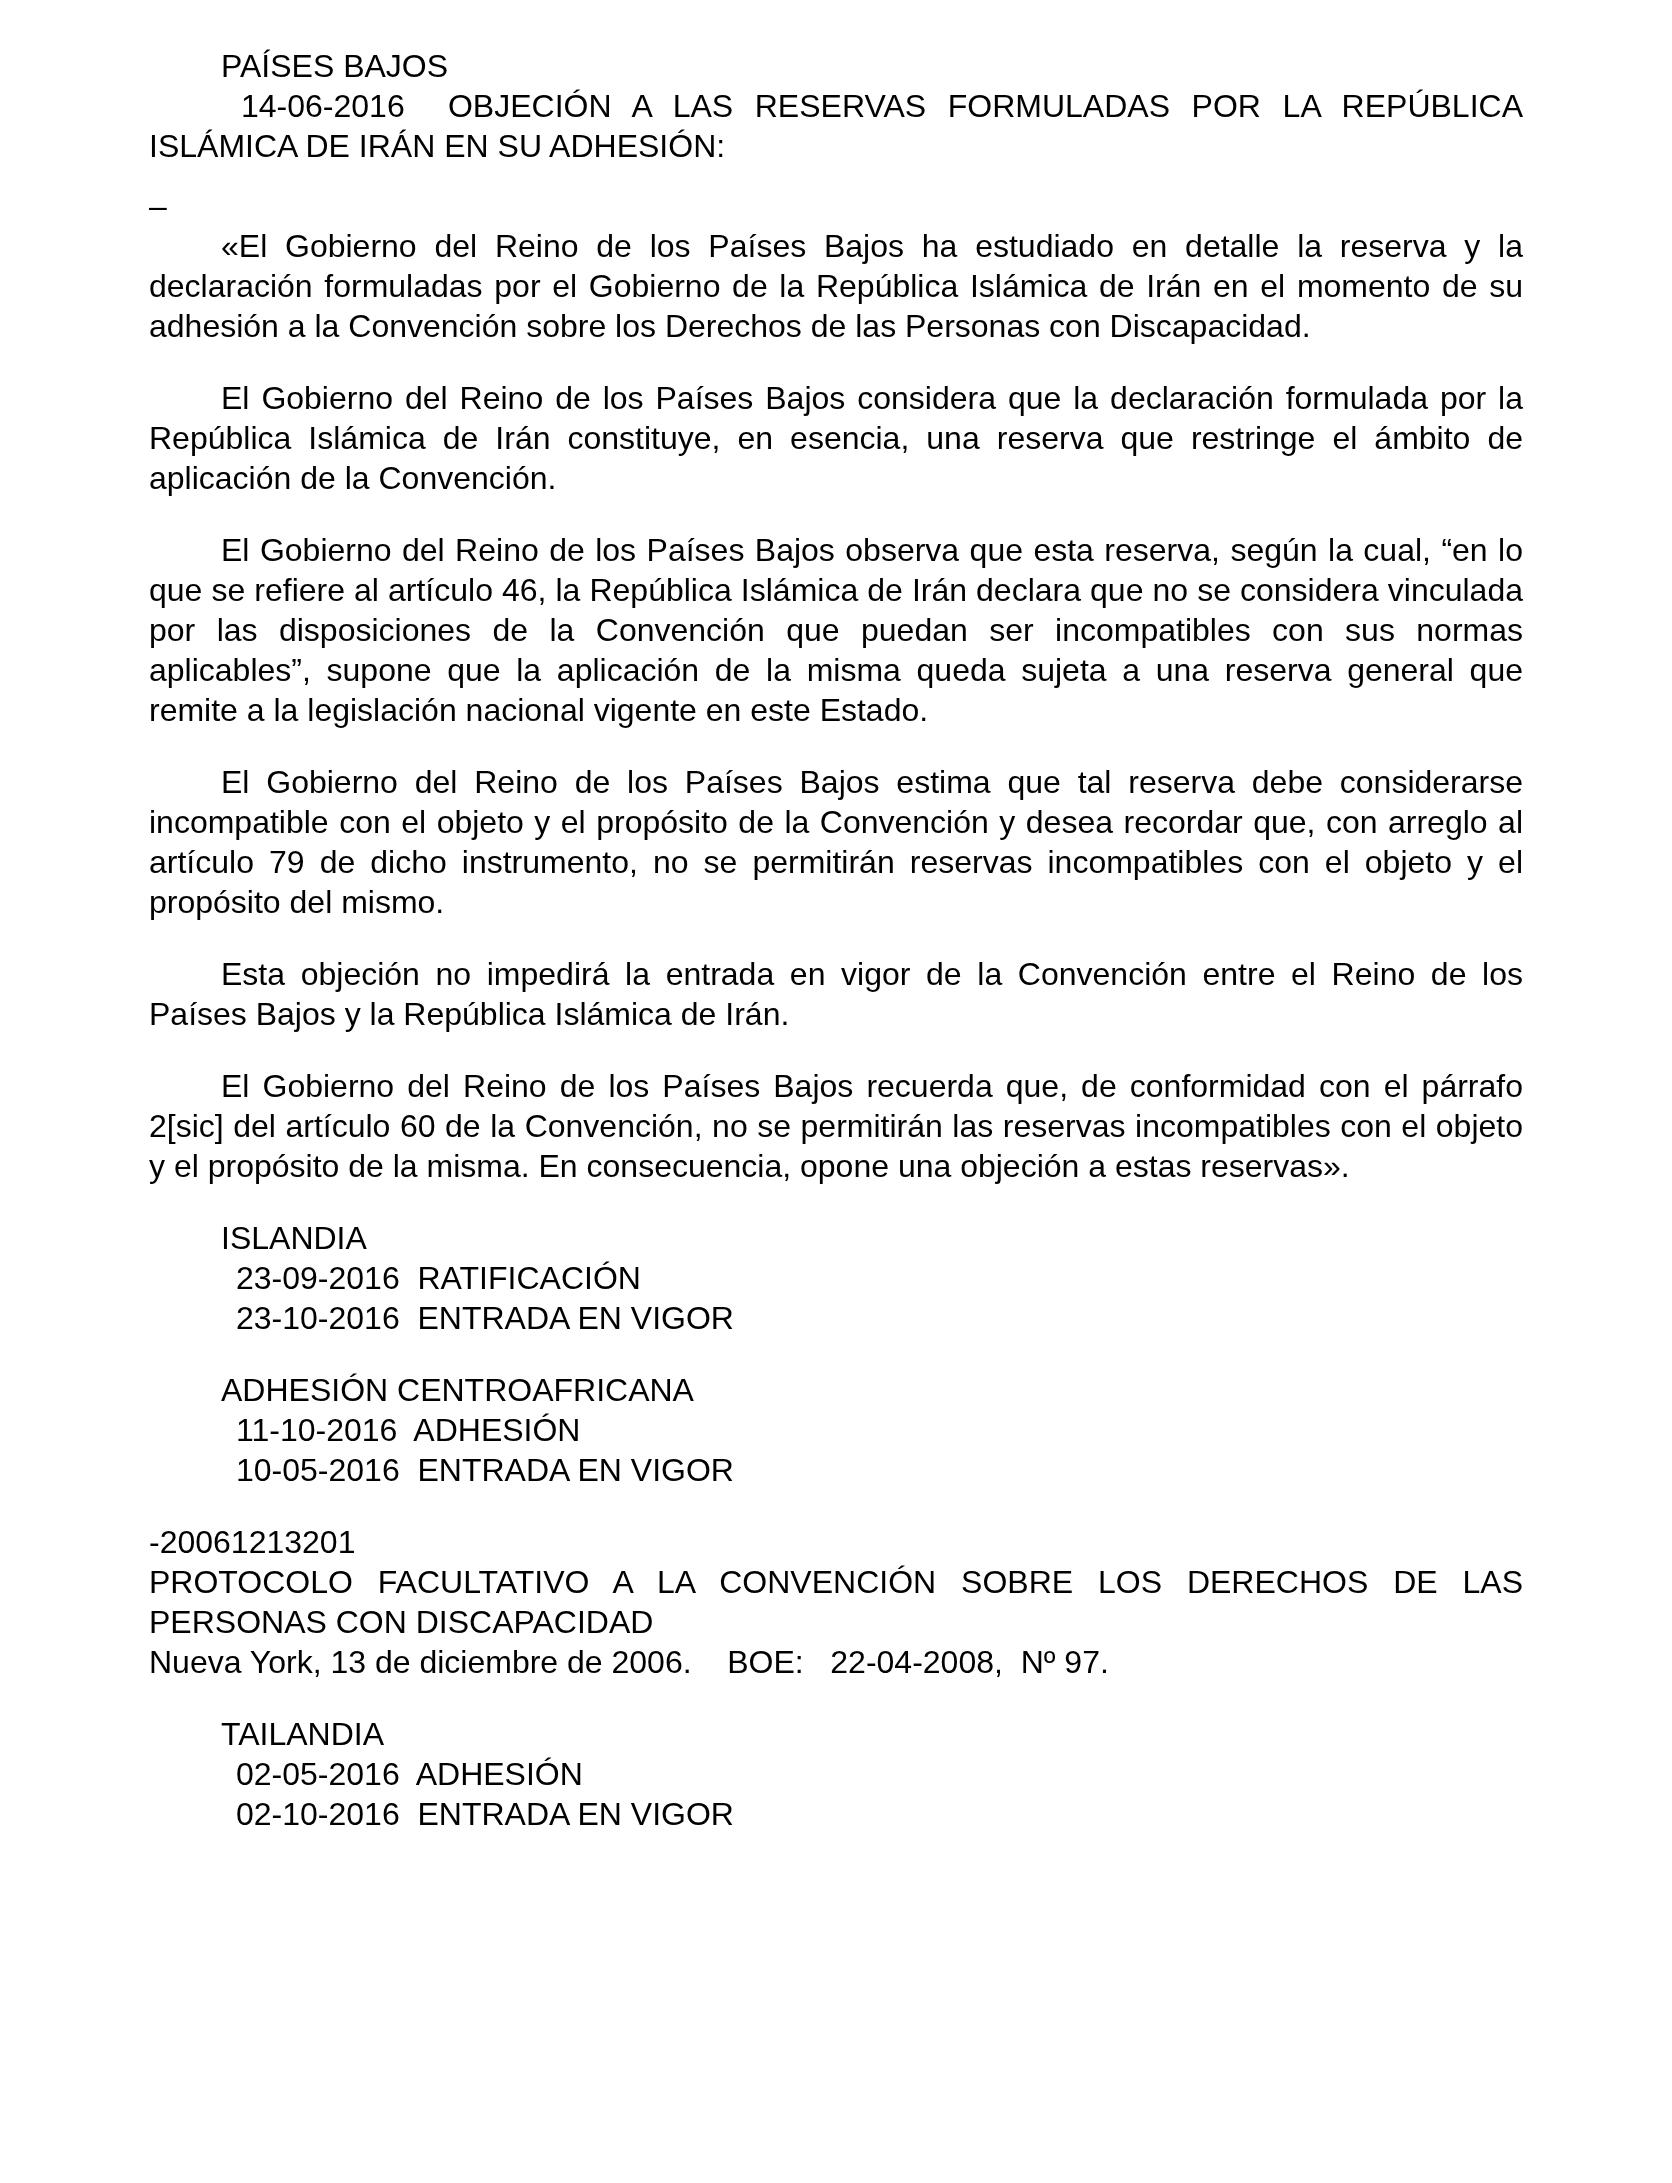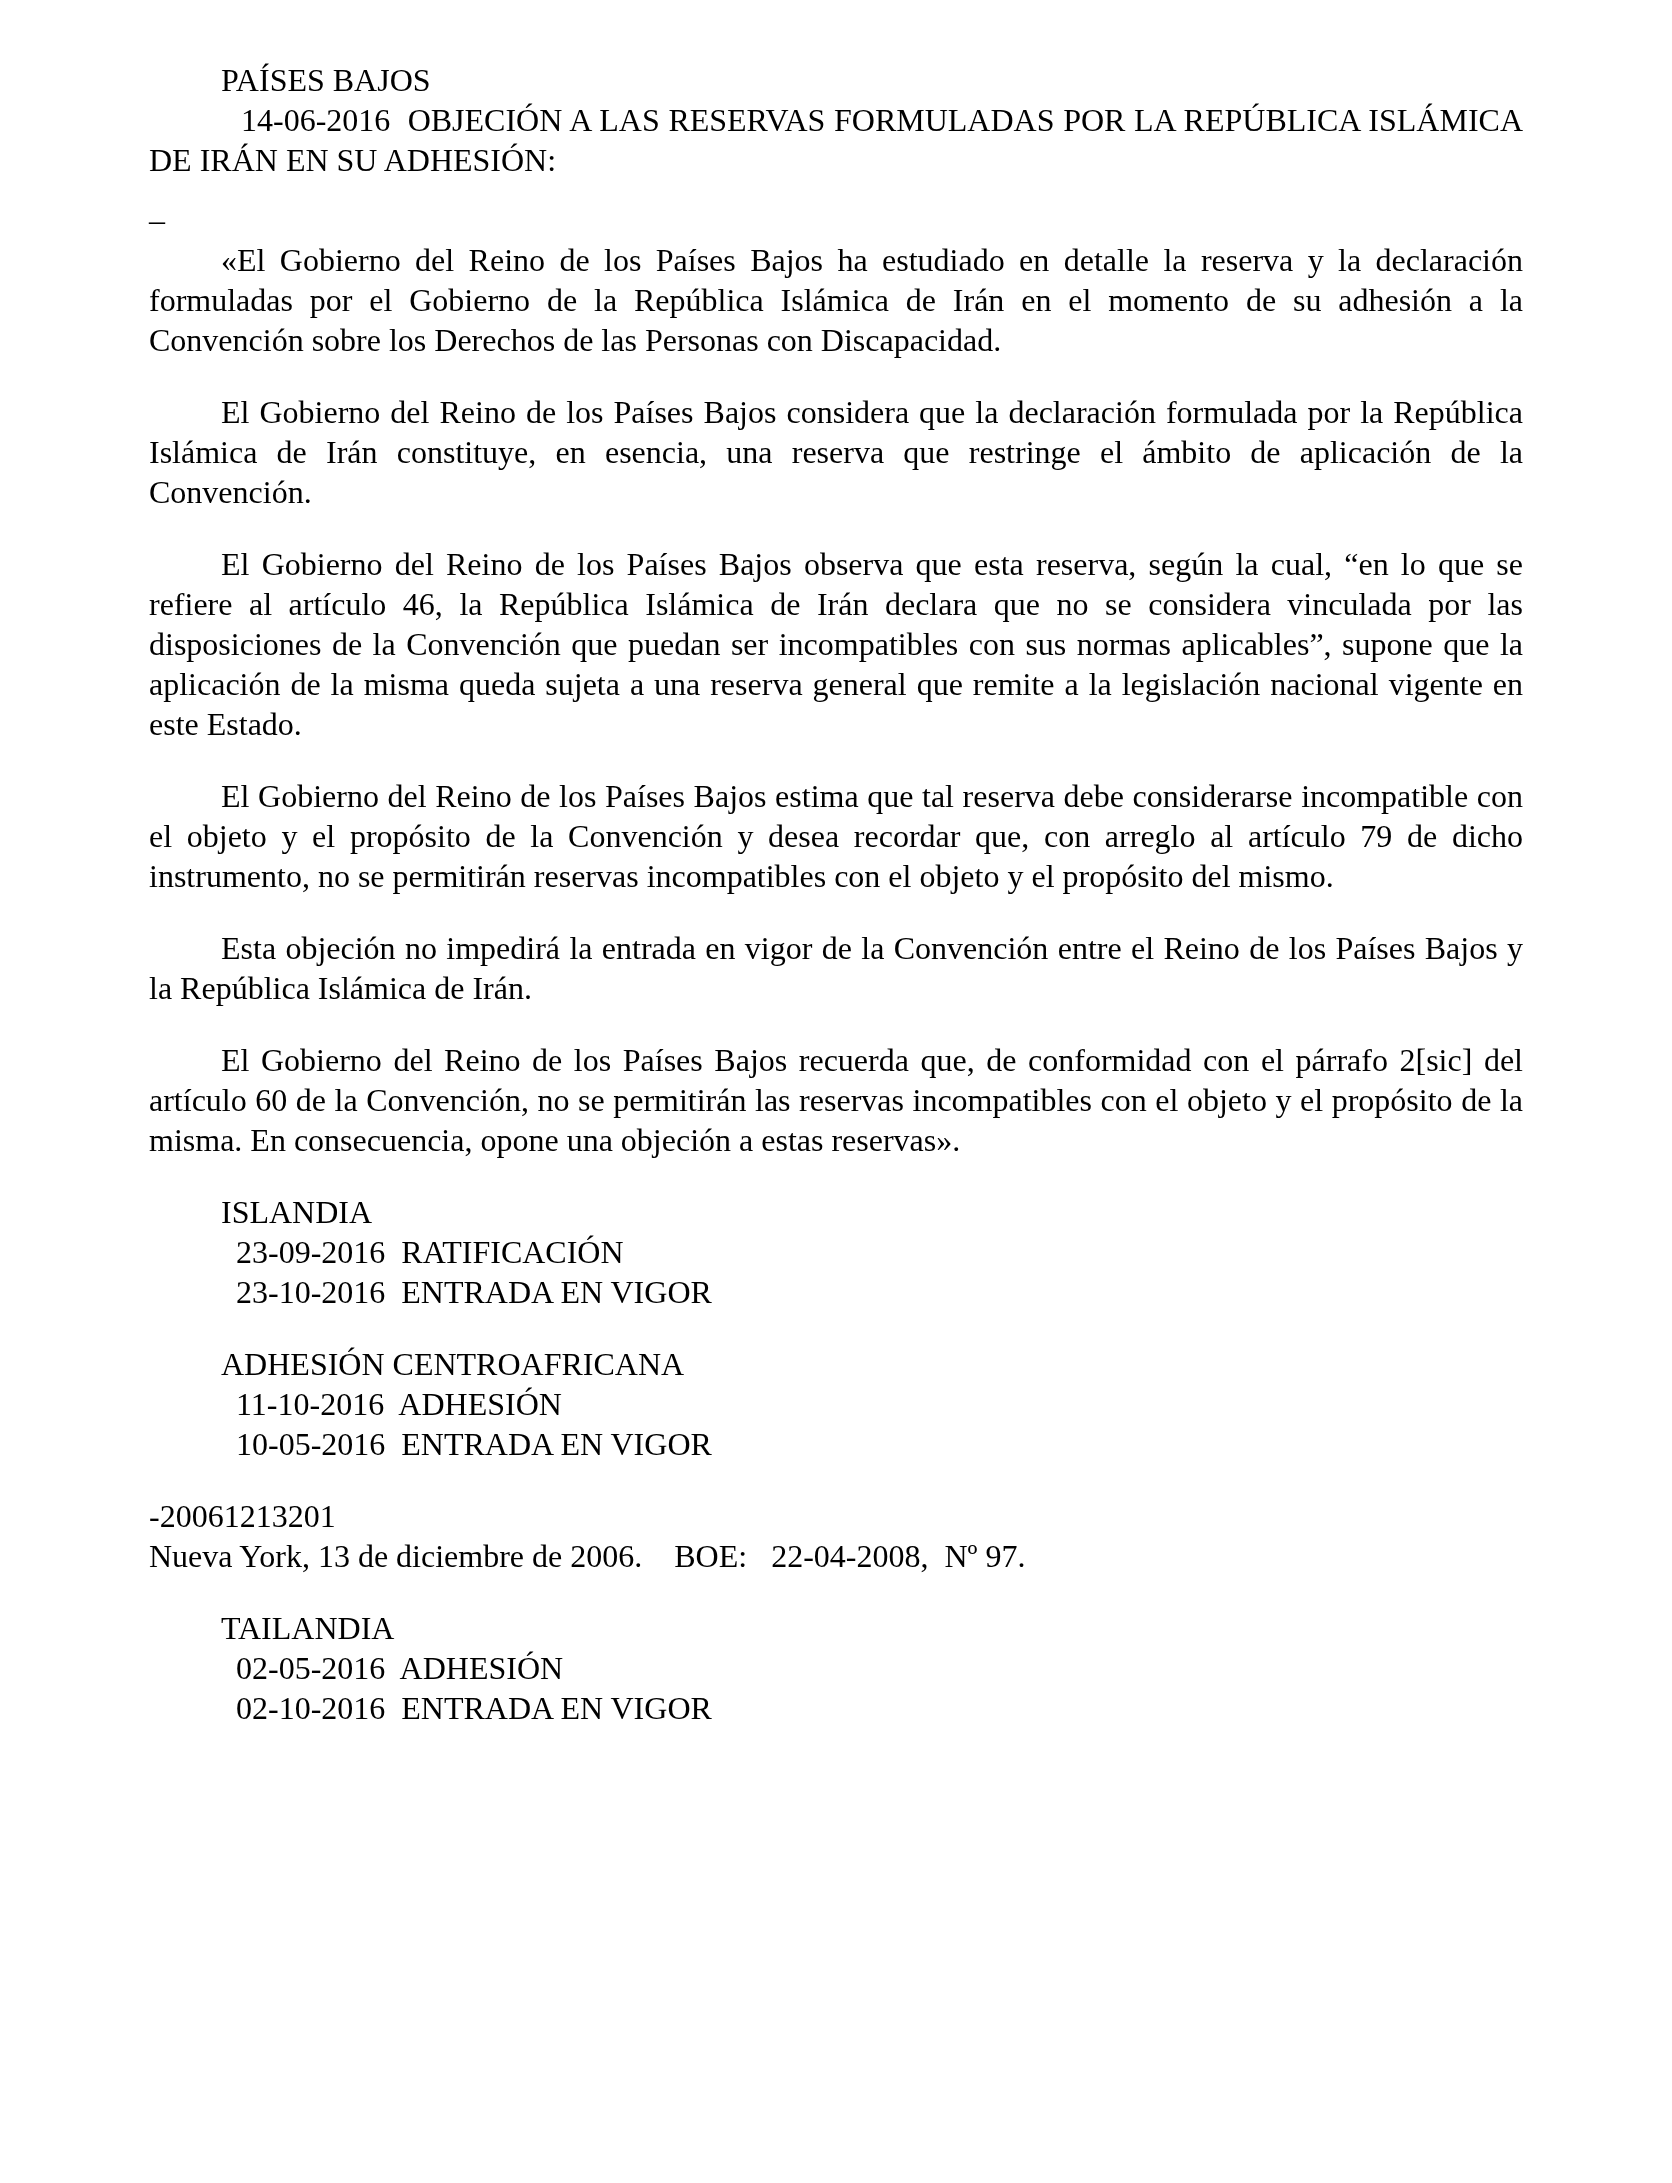--- a/index.html
+++ b/index.html
@@ -10,22 +10,21 @@
     color: #000000;
     font-family: "Liberation Sans", sans-serif;
     font-size: 32px;
     line-height: 1.25;
     overflow: hidden;
   }
   .doc {
     box-sizing: border-box;
     width: 100%;
     height: 100%;
-    padding: 60px 149px 0 149px;
-    font-family: Liberation Serif, serif;
+    padding: 46px 149px 0 149px;
   }
   p { margin: 0; }
   .mt { margin-top: 32px; }
   .mt-sm { margin-top: 20.4px; }
   .country { margin-left: 72px; }
   .date-line { margin-left: 87px; white-space: pre-wrap; }
   .entry { text-indent: 92px; text-align: justify; white-space: pre-wrap; }
   .para { text-indent: 72px; text-align: justify; }
   .pre { white-space: pre-wrap; }
   .justify { text-align: justify; }
@@ -48,20 +47,21 @@
 
   <p class="country mt">ISLANDIA</p>
   <p class="date-line">23-09-2016  RATIFICACIÓN</p>
   <p class="date-line">23-10-2016  ENTRADA EN VIGOR</p>
 
   <p class="country mt">ADHESIÓN CENTROAFRICANA</p>
   <p class="date-line">11-10-2016  ADHESIÓN</p>
   <p class="date-line">10-05-2016  ENTRADA EN VIGOR</p>
 
   <p class="mt">-20061213201</p>
+  <p class="justify">PROTOCOLO FACULTATIVO A LA CONVENCIÓN SOBRE LOS DERECHOS DE LAS PERSONAS CON DISCAPACIDAD</p>
   <p class="pre">Nueva York, 13 de diciembre de 2006.    BOE:   22-04-2008,  Nº 97.</p>
 
   <p class="country mt">TAILANDIA</p>
   <p class="date-line">02-05-2016  ADHESIÓN</p>
   <p class="date-line">02-10-2016  ENTRADA EN VIGOR</p>
 
 </div>
 
 
 </body></html>

